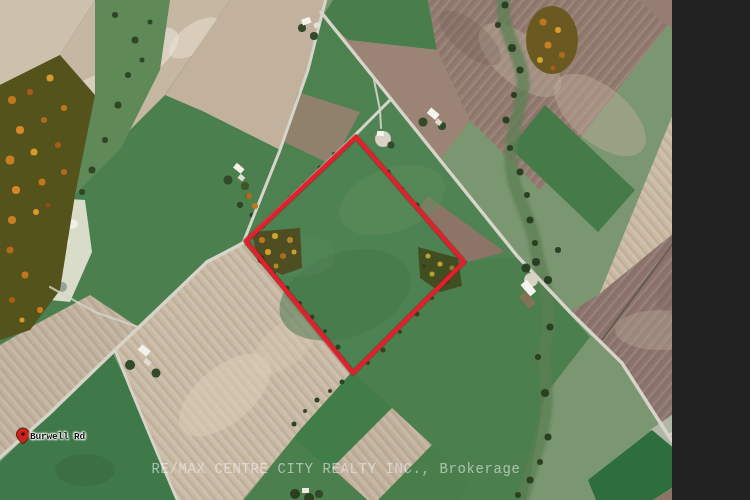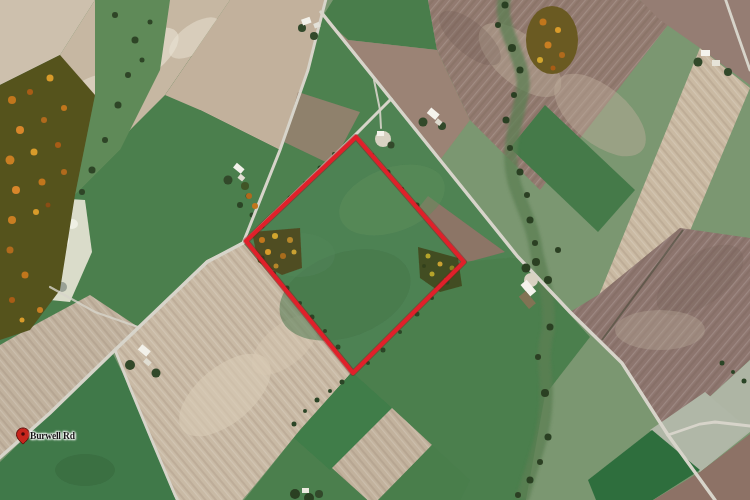--- a/index.html
+++ b/index.html
@@ -1,17 +1,17 @@
 <!DOCTYPE html>
 <html><head>
 <meta charset="utf-8">
 <style>
   html,body{margin:0;padding:0;background:#222;}
-  #stage{position:relative;width:750px;height:500px;overflow:hidden;
-         font-family:Liberation Serif, serif;background:#7b9771;}
+  #stage{position:relative;width:672px;height:500px;overflow:hidden;
+         font-family:Liberation Mono, monospace;background:#7b9771;}
   #stage svg{position:absolute;left:0;top:0;display:block;}
   .watermark{position:absolute;top:461px;left:50%;transform:translateX(-50%);
     white-space:nowrap;font-size:14px;letter-spacing:.6px;
     color:rgba(242,242,242,.58);font-weight:400;}
   .roadlabel{position:absolute;font-size:9.5px;font-weight:bold;color:#161616;
     white-space:nowrap;letter-spacing:-.2px;
     text-shadow:0 0 2px #fff,0 0 2px #fff,0 0 3px #fff,1px 1px 2px #fff,-1px -1px 2px #fff;}
 </style>
 </head>
 <body>
@@ -314,13 +314,14 @@
     <polygon id="bnd" points="356,137 464,262 353,373 246,241" fill="none" stroke-width="4.2" stroke-linejoin="round" stroke="#e0202a"></polygon>
   </g>
 
   <g id="pin" transform="translate(23,428)">
     <path d="M0,0 c-4.2,0 -6.5,3.4 -6.5,6.4 0,4.8 6.5,9.6 6.5,9.6 s6.5,-4.8 6.5,-9.6 c0,-3 -2.3,-6.4 -6.5,-6.4 z" stroke-width="1" fill="#c6251d" stroke="#5e0f0c"></path>
     <circle cx="0" cy="6" r="1.8" fill="#45090a"></circle>
   </g>
 </svg>
 
 <div class="roadlabel" id="roadlabel" style="left: 30px; top: 431px;">Burwell Rd</div>
+<div class="watermark">RE/MAX CENTRE CITY REALTY INC., Brokerage</div>
 </div>
 
 </body></html>

